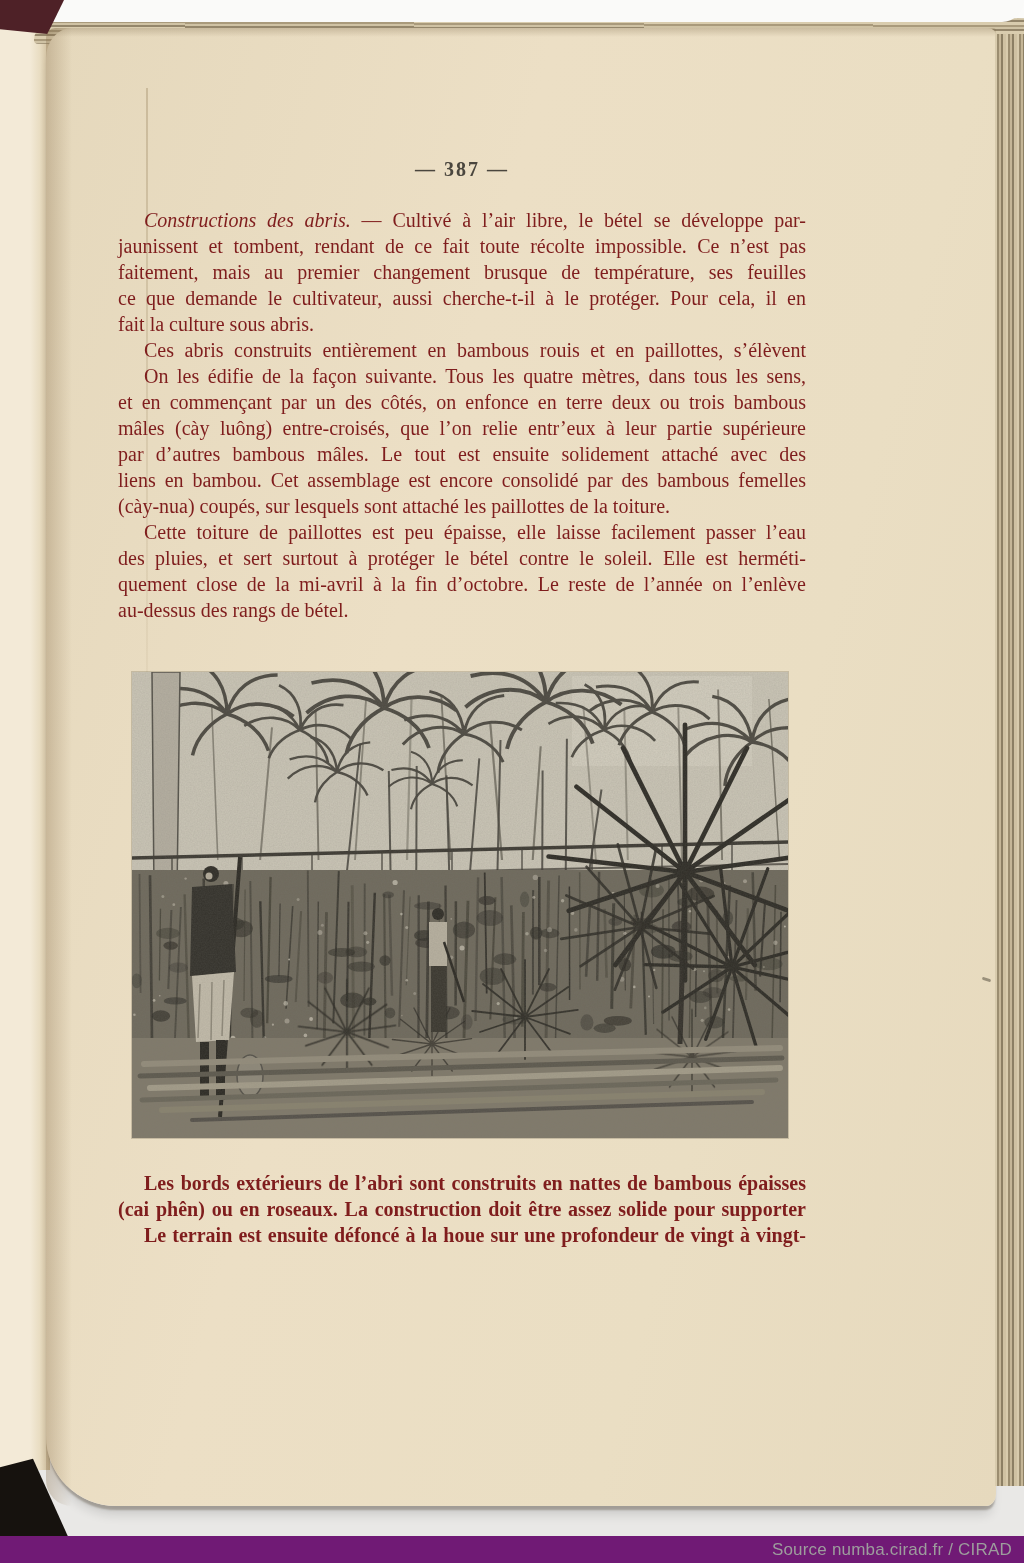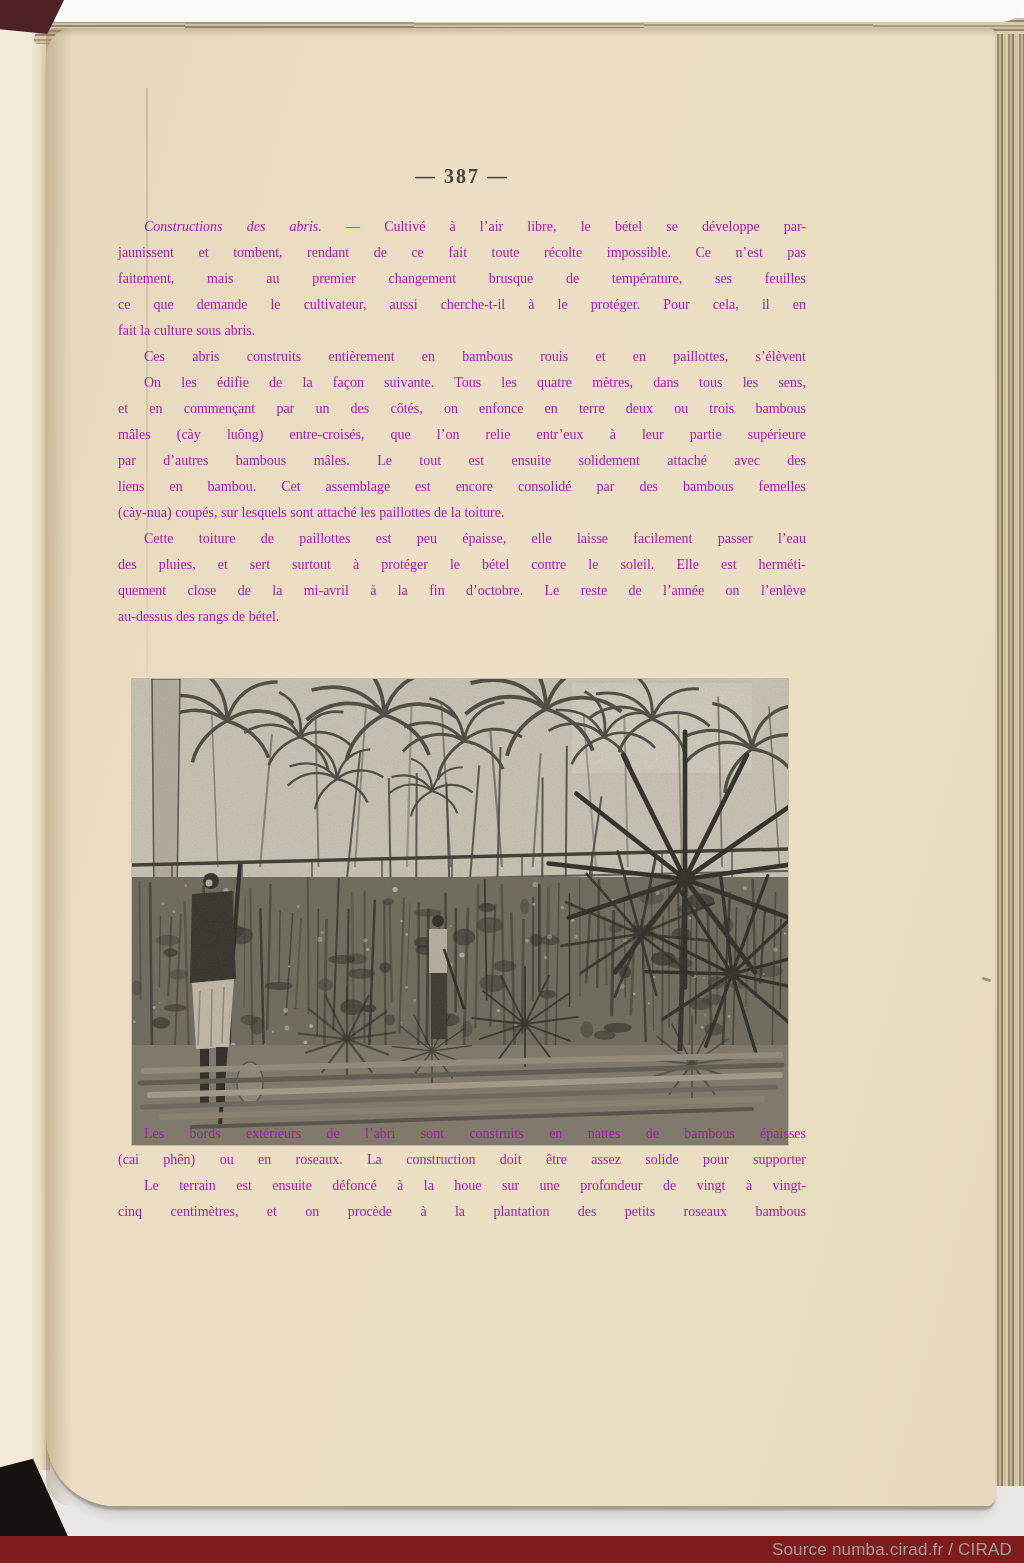--- a/index.html
+++ b/index.html
@@ -49,46 +49,46 @@
     content:"";position:absolute;left:0;top:0;right:0;height:9px;
     background:linear-gradient(180deg,rgba(120,100,68,.28),rgba(120,100,68,0));
     border-radius:26px 8px 0 0;
   }
   .fold-line{
     position:absolute;left:100px;top:60px;width:2px;height:840px;
     background:linear-gradient(180deg,rgba(150,128,90,.35),rgba(150,128,90,.08) 70%,rgba(150,128,90,0));
   }
   .margin-speck{position:absolute;left:936px;top:950px;width:9px;height:3px;background:rgba(90,82,66,.55);border-radius:2px;transform:rotate(18deg);}
   
-  .layer-content{position:absolute;inset:0;color:#45413a;margin-top:7px;}
+  .layer-content{position:absolute;inset:0;color:#45413a;}
   .page-number{
     position:absolute;left:118px;top:158px;width:688px;height:28px;
     text-align:center;font-size:20px;font-weight:700;letter-spacing:2px;color:#4a463e;
   }
-  .textblock{position:absolute;left:118px;width:688px;font-size:14px;color:#a21caf;}
+  .textblock{position:absolute;left:118px;width:688px;font-size:20px;color:#7f1d1d;}
   .textblock .line{
     height:26px;line-height:26px;
     text-align:justify;text-align-last:justify;
     overflow:visible;white-space:nowrap;
   }
   .textblock .line.first{text-indent:26px;}
   .textblock .line.last{text-align-last:left;}
   .textblock em.lead{font-style:italic;}
   #blockA{top:207px;}
-  #blockB{top:1114px;}
+  #blockB{top:1170px;font-weight:bold;}
   
   .photo{
     position:absolute;left:132px;top:672px;width:656px;height:466px;
     box-shadow:0 0 0 1px rgba(90,82,64,.25);
     background:#c6c1b2;
   }
   .photo svg{display:block;width:100%;height:100%;}
   
   .watermark-bar{
-    position:absolute;left:0;bottom:0;width:1024px;height:27px;background:#7f1d1d;
+    position:absolute;left:0;bottom:0;width:1024px;height:27px;background:#701a75;
     font-family:"Liberation Sans","DejaVu Sans",sans-serif;
     display:flex;align-items:center;justify-content:flex-end;
   }
   .watermark-text{color:#9d9d9d;font-size:17px;padding-right:12px;letter-spacing:.2px;}
 </style>
 </head>
 <body>
 
 <div class="stage">
 
@@ -447,21 +447,20 @@
       </svg>
     </div>
 
     <div class="textblock" id="blockB">
         <div class="para">
           <div class="line first"><span>Les bords extérieurs de l’abri sont construits en nattes de bambous épaisses</span></div>
           <div class="line"><span>(cai phên) ou en roseaux. La construction doit être assez solide pour supporter</span></div>
         </div>
         <div class="para">
           <div class="line first"><span>Le terrain est ensuite défoncé à la houe sur une profondeur de vingt à vingt-</span></div>
-          <div class="line"><span>cinq centimètres, et on procède à la plantation des petits roseaux bambous</span></div>
         </div>
       </div>
   </div>
 
   <div class="watermark-bar">
     <span class="watermark-text">Source numba.cirad.fr / CIRAD</span>
   </div>
 </div>
 
 </body></html>

